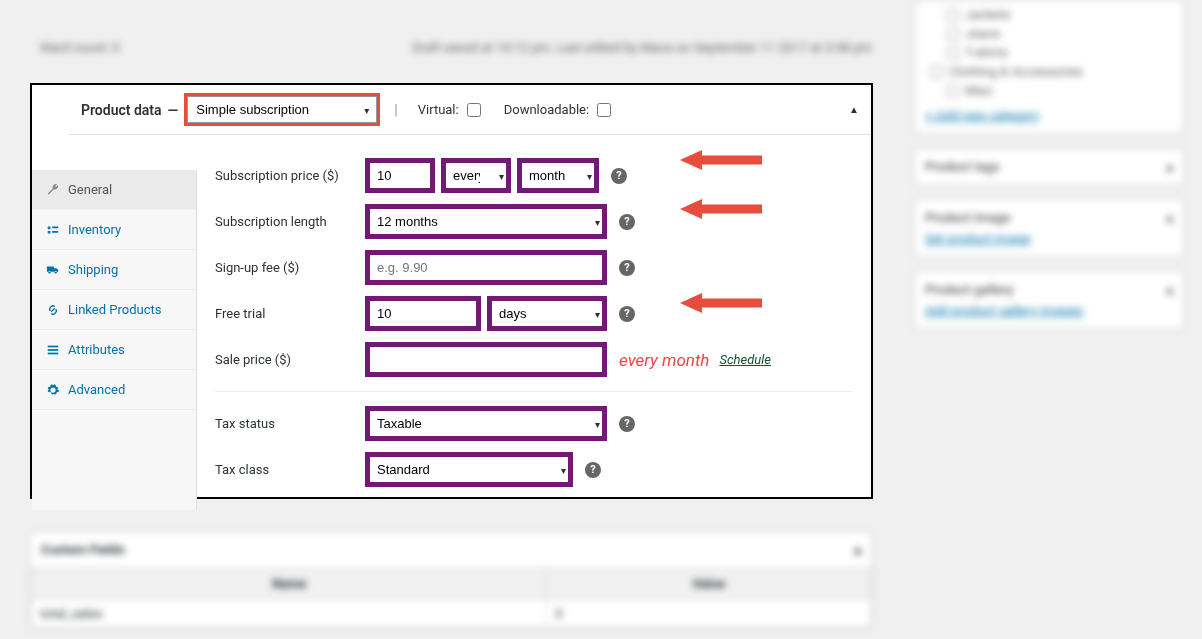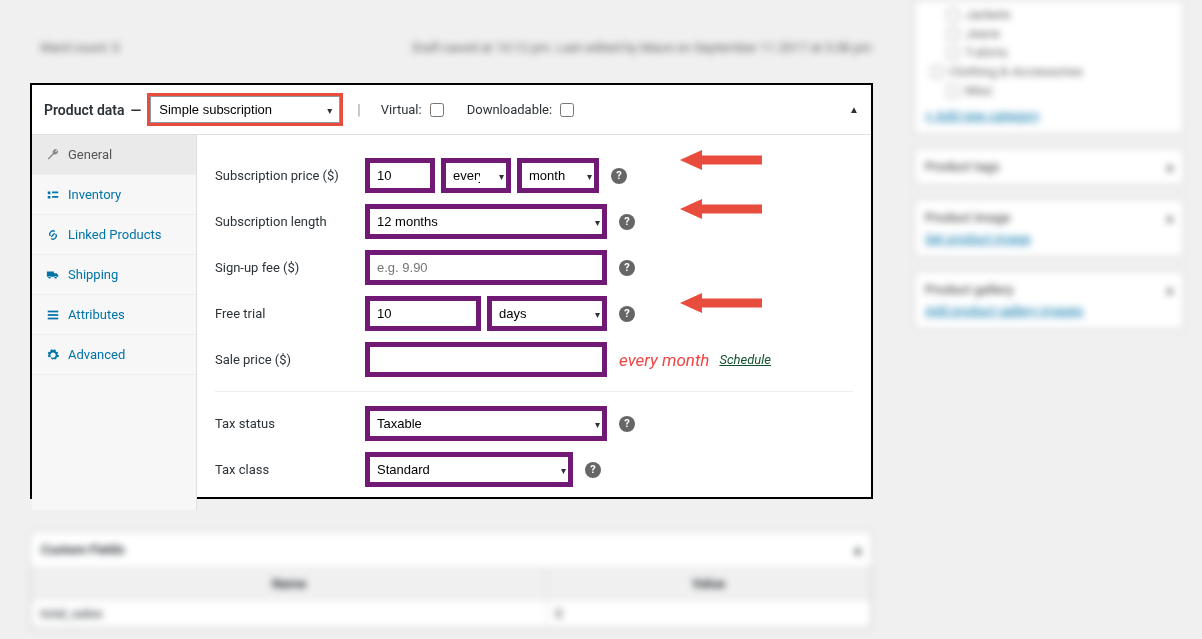--- a/index.html
+++ b/index.html
@@ -17,33 +17,33 @@
   .bg-box .chk .box { width:12px; height:12px; border:1px solid #999; background:#fff; }
   .bg-bottom { position:absolute; bottom:10px; left:30px; right:330px; filter:blur(3.5px); }
   .bg-custom { background:#fff; border:1px solid #ccc; }
   .bg-custom h3 { margin:0; padding:10px; font-size:13px; display:flex; justify-content:space-between; }
   .bg-custom table { width:100%; border-collapse:collapse; }
   .bg-custom th { background:#f0f0f0; border:1px solid #ddd; padding:8px; font-size:13px; text-align:center; }
   .bg-custom td { border:1px solid #ddd; padding:6px 8px; }
 
   
   .panel { position:absolute; top:83px; left:30px; width:843px; height:416px; background:#fff; border:2px solid #000; display:flex; flex-direction:column; }
-  .panel-header { display:flex; align-items:center; padding:8px 12px; border-bottom:1px solid #e0e0e0; gap:6px; }
+  .panel-header { display:flex; align-items:center; padding:8px 12px; border-bottom:1px solid #e0e0e0; gap:6px;margin-left:37px; }
   .panel-header strong { font-size:14px; font-weight:600; }
   .type-select-wrap { border:3px solid #e74c3c; display:inline-flex; align-items:center; padding:0; }
   .type-select { padding:5px 28px 5px 8px; font-size:13px; border:1px solid #8f98a1; background:#fff; appearance:none; position:relative; min-width:190px; }
   .select-wrapper { position:relative; display:inline-block; }
   .select-wrapper::after { content:"▾"; position:absolute; right:8px; top:50%; transform:translateY(-50%); pointer-events:none; font-size:10px; }
   .sep { color:#999; margin:0 8px; font-size:14px; }
   .check-row { display:inline-flex; align-items:center; gap:4px; margin-left:6px; font-size:13px; }
   .check-row input { width:14px; height:14px; }
   .collapse-caret { margin-left:auto; font-size:10px; cursor:pointer; }
 
   .panel-body { display:flex; flex:1; }
-  .tabs { width:165px; background:#f7f7f7; border-right:1px solid #e0e0e0; }
+  .tabs { width:165px; background:#f7f7f7; border-right:1px solid #e0e0e0;margin-top:35px; }
   .tab { display:flex; align-items:center; gap:8px; padding:12px 14px; font-size:13px; color:#0073aa; border-bottom:1px solid #eee; cursor:pointer; }
   .tab.active { background:#eaeaea; color:#555; font-weight:normal; }
   .tab .ico { width:14px; height:14px; color:#888; flex-shrink:0; }
 
   .fields { flex:1; padding:12px 18px; }
   .field-row { display:flex; align-items:center; margin:11px 0; position:relative; }
   .field-row label { width:150px; font-size:13px; }
   .field-row input[type=text],
   .field-row select { padding:5px 7px; font-size:13px; border:5px solid #701a75; background:#fff; }
   .field-row .sw { position:relative; display:inline-block; }
@@ -162,29 +162,29 @@
         <span>General</span>
       </div>
       <div class="tab">
         <svg class="ico" viewBox="0 0 16 16" style="color:#0073aa">
             <path fill="currentColor" d="M2 4h3v3H2zM2 9h3v3H2zM7 4h7v2H7zM7 9h7v2H7z"></path>
           </svg>
         <span>Inventory</span>
       </div>
       <div class="tab">
         <svg class="ico" viewBox="0 0 16 16" style="color:#0073aa">
+            <path fill="currentColor" d="M1 4h8v6H1zM9 6h3l2 2v2H9zM4 12a1.5 1.5 0 1 0 0-3 1.5 1.5 0 0 0 0 3zM11 12a1.5 1.5 0 1 0 0-3 1.5 1.5 0 0 0 0 3z"></path>
+          </svg>
+        <span>Shipping</span>
+      </div>
+      <div class="tab">
+        <svg class="ico" viewBox="0 0 16 16" style="color:#0073aa">
             <path fill="none" stroke="currentColor" stroke-width="1.5" d="M6 10l4-4M5 9a3 3 0 0 1 0-4l1-1a3 3 0 0 1 4 0M11 7a3 3 0 0 1 0 4l-1 1a3 3 0 0 1-4 0"></path>
           </svg>
         <span>Linked Products</span>
-      </div>
-      <div class="tab">
-        <svg class="ico" viewBox="0 0 16 16" style="color:#0073aa">
-            <path fill="currentColor" d="M1 4h8v6H1zM9 6h3l2 2v2H9zM4 12a1.5 1.5 0 1 0 0-3 1.5 1.5 0 0 0 0 3zM11 12a1.5 1.5 0 1 0 0-3 1.5 1.5 0 0 0 0 3z"></path>
-          </svg>
-        <span>Shipping</span>
       </div>
       <div class="tab">
         <svg class="ico" viewBox="0 0 16 16" style="color:#0073aa">
             <rect fill="currentColor" x="2" y="3" width="12" height="2"></rect>
             <rect fill="currentColor" x="2" y="7" width="12" height="2"></rect>
             <rect fill="currentColor" x="2" y="11" width="12" height="2"></rect>
           </svg>
         <span>Attributes</span>
       </div>
       <div class="tab">

